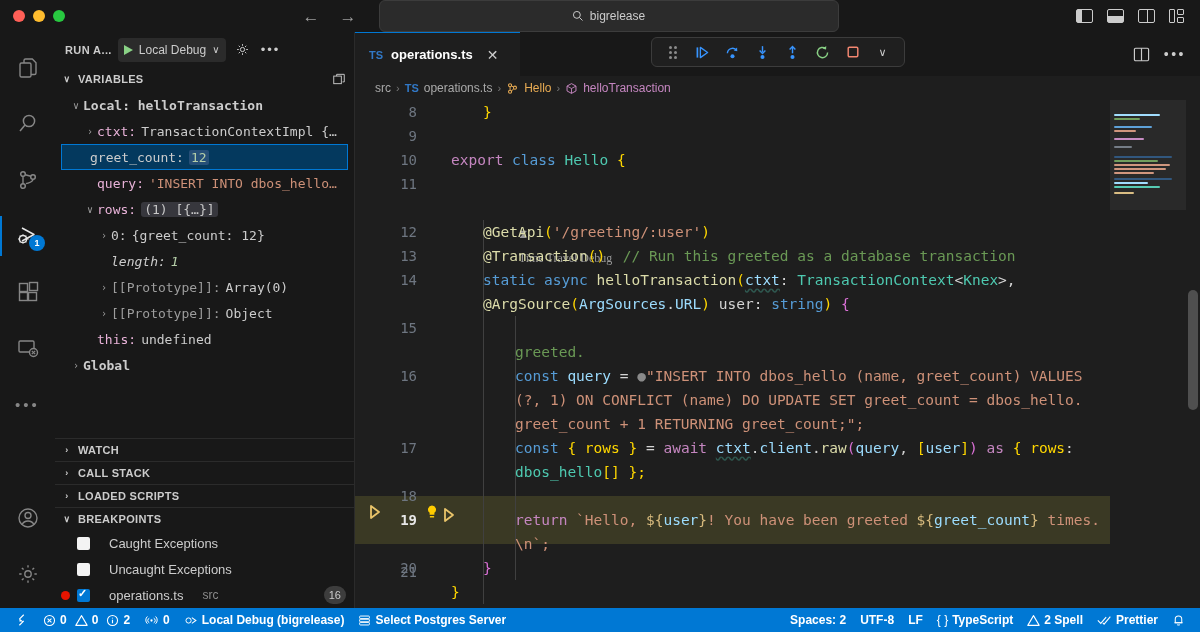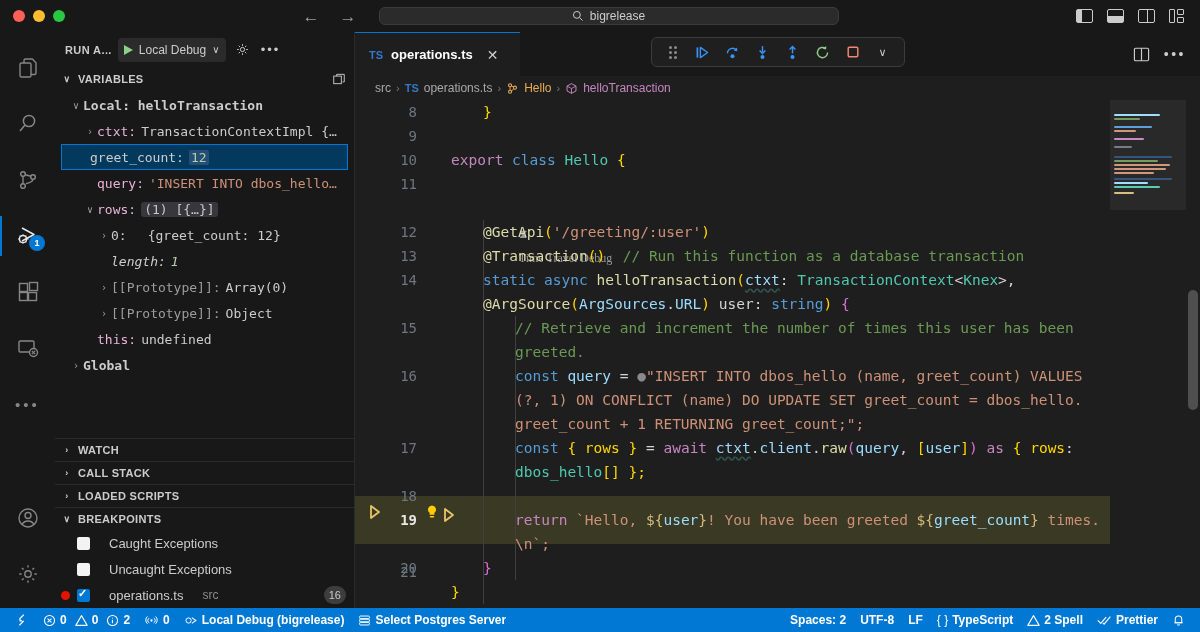--- a/index.html
+++ b/index.html
@@ -15,21 +15,21 @@
   .titlebar {
     height: 32px; flex: 0 0 32px; background: #181818;
     display: flex; align-items: center; position: relative;
   }
   .traffic { display: flex; gap: 8px; padding-left: 13px; align-items: center; }
   .tl { width: 12px; height: 12px; border-radius: 50%; }
   .tl.r { background: #ff5f57; } .tl.y { background: #febc2e; } .tl.g { background: #28c840; }
   .nav-arrows { display: flex; gap: 20px; margin-left: auto; color: #9d9d9d; font-size: 17px; line-height: 1; }
   .nav-arrows span { cursor: pointer; }
   .qopen {
-    width: 460px; height: 18px; margin-left: 22px; border-radius: 6px;
+    width: 460px; height: 32px; margin-left: 22px; border-radius: 6px;
     background: #2b2b2b; border: 1px solid #3c3c3c;
     display: flex; align-items: center; justify-content: center; gap: 6px;
     color: #cccccc; font-size: 12px;
   }
   .titlebar-right { margin-left: auto; display: flex; gap: 14px; padding-right: 14px; align-items: center; }
   .lay-ico { width: 17px; height: 14px; border: 1.4px solid #cccccc; border-radius: 2px; position: relative; }
   .lay-ico.pri::before { content:""; position:absolute; left:0; top:0; bottom:0; width:5px; background:#cccccc; }
   .lay-ico.pan::before { content:""; position:absolute; left:0; right:0; bottom:0; height:5px; background:#cccccc; border-top:1.4px solid #cccccc;}
   .lay-ico.sec::before { content:""; position:absolute; left:50%; top:0; bottom:0; width:1.4px; background:#cccccc; }
   .lay-ico.cust { border:none; display:flex; gap:2px; }
@@ -336,21 +336,21 @@
           <span class="vval-str" style="margin-left:5px">'INSERT INTO dbos_hello…</span>
         </div>
         <div class="vrow indent2">
           <span class="varrow">∨</span>
           <span class="vname prop">rows:</span>
           <span class="chip" style="margin-left:5px;color:#c8c8c8">(1) [{…}]</span>
         </div>
         <div class="vrow indent3">
           <span class="varrow">›</span>
           <span class="vname">0:</span>
-          <span class="vval-plain" style="margin-left:21px">{greet_count: 12}</span>
+          <span class="vval-plain" style="margin-left:5px">{greet_count: 12}</span>
         </div>
         <div class="vrow indent4">
           <span class="vname">length:</span>
           <span class="vval-num" style="margin-left:5px">1</span>
         </div>
         <div class="vrow indent3">
           <span class="varrow">›</span>
           <span class="vval-dim">[[Prototype]]:</span>
           <span class="vval-plain" style="margin-left:5px">Array(0)</span>
         </div>
@@ -535,25 +535,24 @@
           <div class="cl" style="top:24px"></div>
           <div class="cl" style="top:48px;padding-left:18px"><span class="kw">export </span><span class="kw2">class </span><span class="typ">Hello </span><span class="brk-y">{</span></div>
           <div class="cl" style="top:72px"></div>
 
           <div class="cl codelens" style="top:98px;padding-left:50px">
             <span>⧗</span>
             <span>Time Travel Debug</span>
           </div>
 
           <div class="cl" style="top:120px;padding-left:50px"><span class="dec">@GetApi</span><span class="brk-y">(</span><span class="str">'/greeting/:user'</span><span class="brk-y">)</span></div>
-          <div class="cl" style="top:144px;padding-left:50px"><span class="dec">@Transaction</span><span class="brk-y">()</span><span class="cmt">  // Run this function as a database transaction</span></div>
+          <div class="cl" style="top:144px;padding-left:50px"><span class="dec">@Transaction</span><span class="brk-y">()</span><span class="cmt">  // Run this greeted as a database transaction</span></div>
           <div class="cl" style="top:168px;padding-left:50px"><span class="kw2">static async </span><span class="fn">helloTransaction</span><span class="brk-y">(</span><span class="var" style="text-decoration:underline wavy #4ec9b055;text-underline-offset:3px">ctxt</span><span class="pun">: </span><span class="typ">TransactionContext</span><span class="pun">&lt;</span><span class="typ">Knex</span><span class="pun">&gt;</span><span class="pun">,</span></div>
           <div class="cl" style="top:192px;padding-left:50px"><span class="dec">@ArgSource</span><span class="brk-y">(</span><span class="var">ArgSources</span><span class="pun">.</span><span class="var">URL</span><span class="brk-y">)</span><span class="pun"> user</span><span class="pun">: </span><span class="kw2">string</span><span class="brk-y">)</span><span class="brk-p"> {</span></div>
 
-          <div class="cl" style="top:216px;padding-left:82px"><span class="cmt">// Retrieve and increment the number of times this user has been</span></div>
           <div class="cl" style="top:240px;padding-left:82px"><span class="cmt">greeted.</span></div>
 
           <div class="cl" style="top:264px;padding-left:82px"><span class="kw2">const </span><span class="var">query</span><span class="pun"> = </span><span style="color:#8a8a8a">●</span><span class="str">"INSERT INTO dbos_hello (name, greet_count) VALUES</span></div>
           <div class="cl" style="top:288px;padding-left:82px"><span class="str">(?, 1) ON CONFLICT (name) DO UPDATE SET greet_count = dbos_hello.</span></div>
           <div class="cl" style="top:312px;padding-left:82px"><span class="str">greet_count + 1 RETURNING greet_count;";</span></div>
 
           <div class="cl" style="top:336px;padding-left:82px"><span class="kw2">const </span><span class="brk-y">{ rows }</span><span class="pun"> = </span><span class="kw">await </span><span class="var" style="text-decoration:underline wavy #4ec9b055;text-underline-offset:3px">ctxt</span><span class="pun">.</span><span class="var">client</span><span class="pun">.</span><span class="fn">raw</span><span class="brk-p">(</span><span class="var">query</span><span class="pun">, </span><span class="brk-y">[</span><span class="var">user</span><span class="brk-y">]</span><span class="brk-p">)</span><span class="kw"> as </span><span class="brk-y">{ rows</span><span class="pun">:</span></div>
           <div class="cl" style="top:360px;padding-left:82px"><span class="typ">dbos_hello</span><span class="brk-y">[]</span><span class="brk-y"> };</span></div>
 
           <div class="cl" style="top:408px;padding-left:82px"><span class="kw">return </span><span class="str">`Hello, </span><span class="yel">${</span><span class="var">user</span><span class="yel">}</span><span class="str">! You have been greeted </span><span class="yel">${</span><span class="var">greet_count</span><span class="yel">}</span><span class="str"> times.</span></div>

